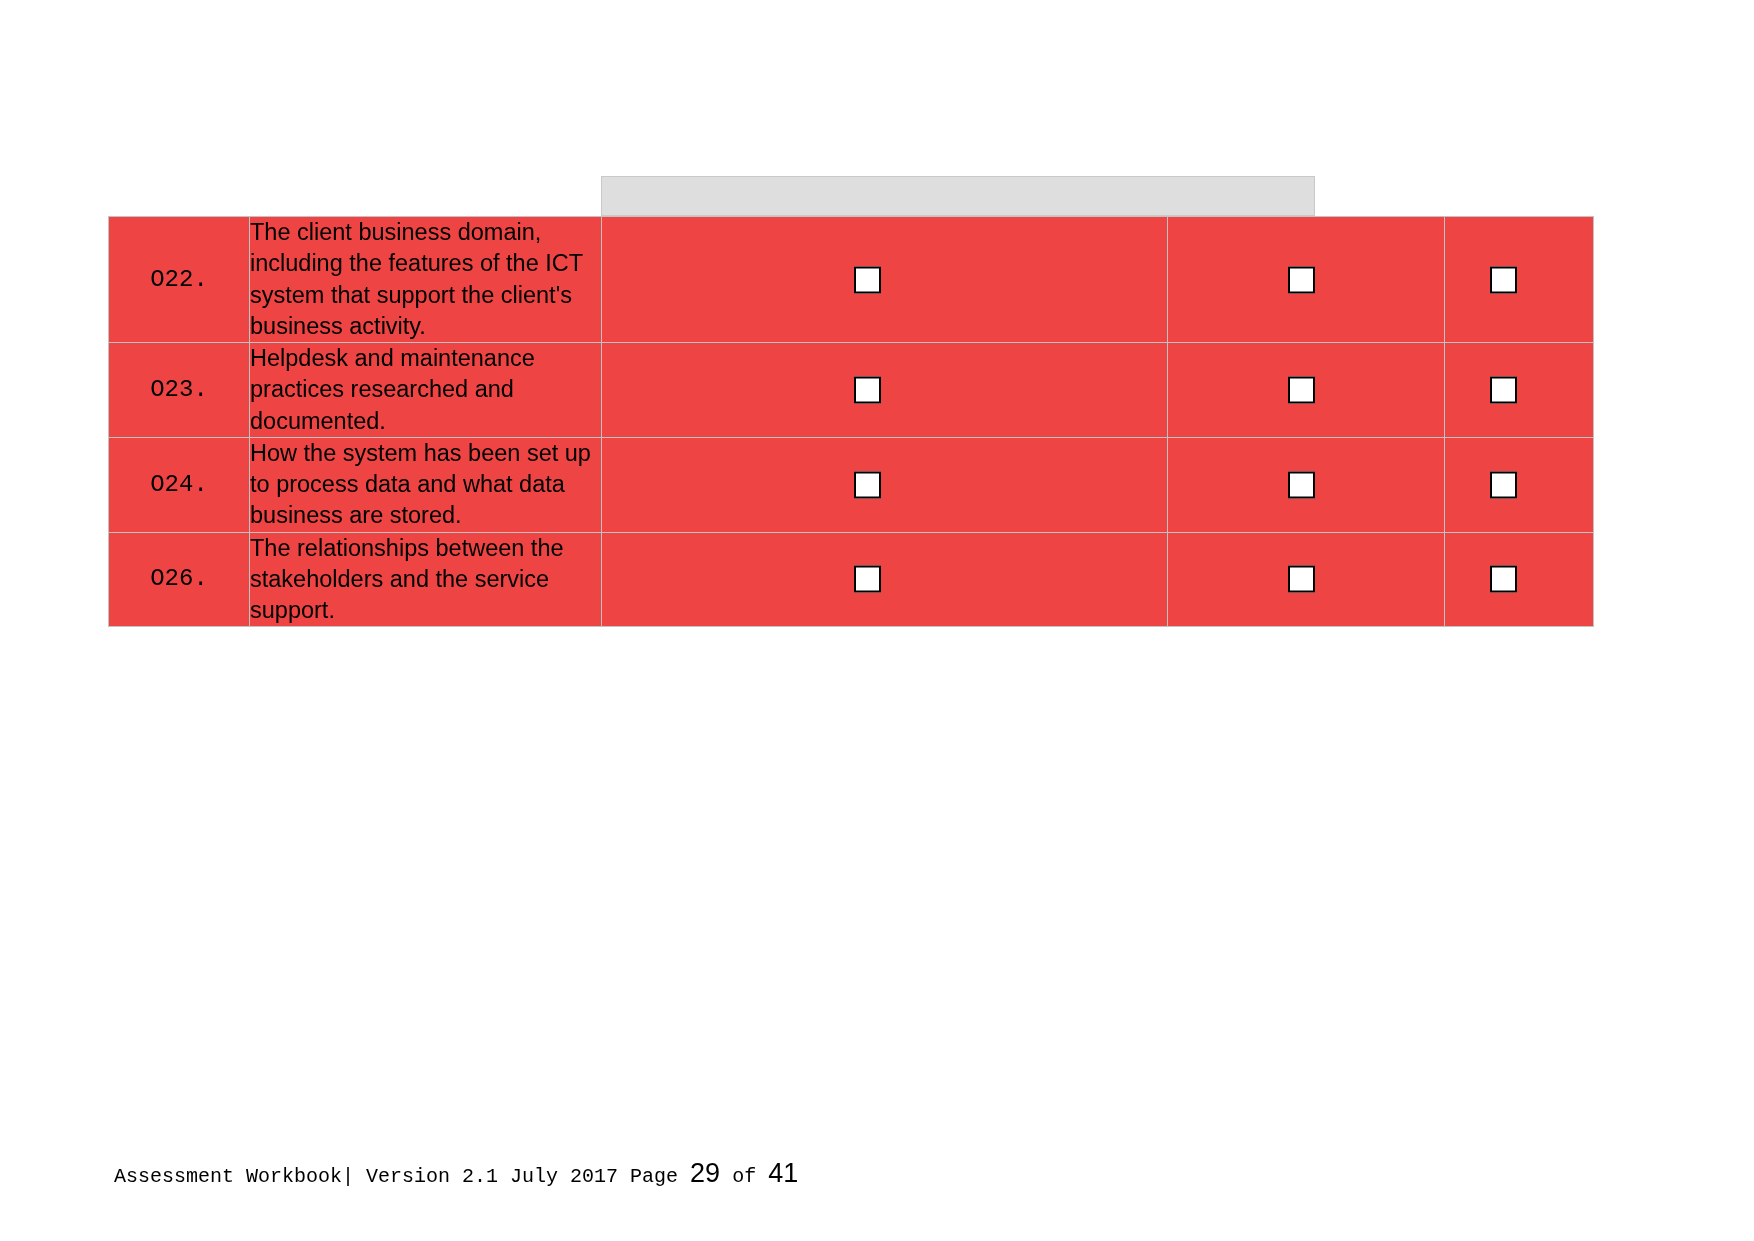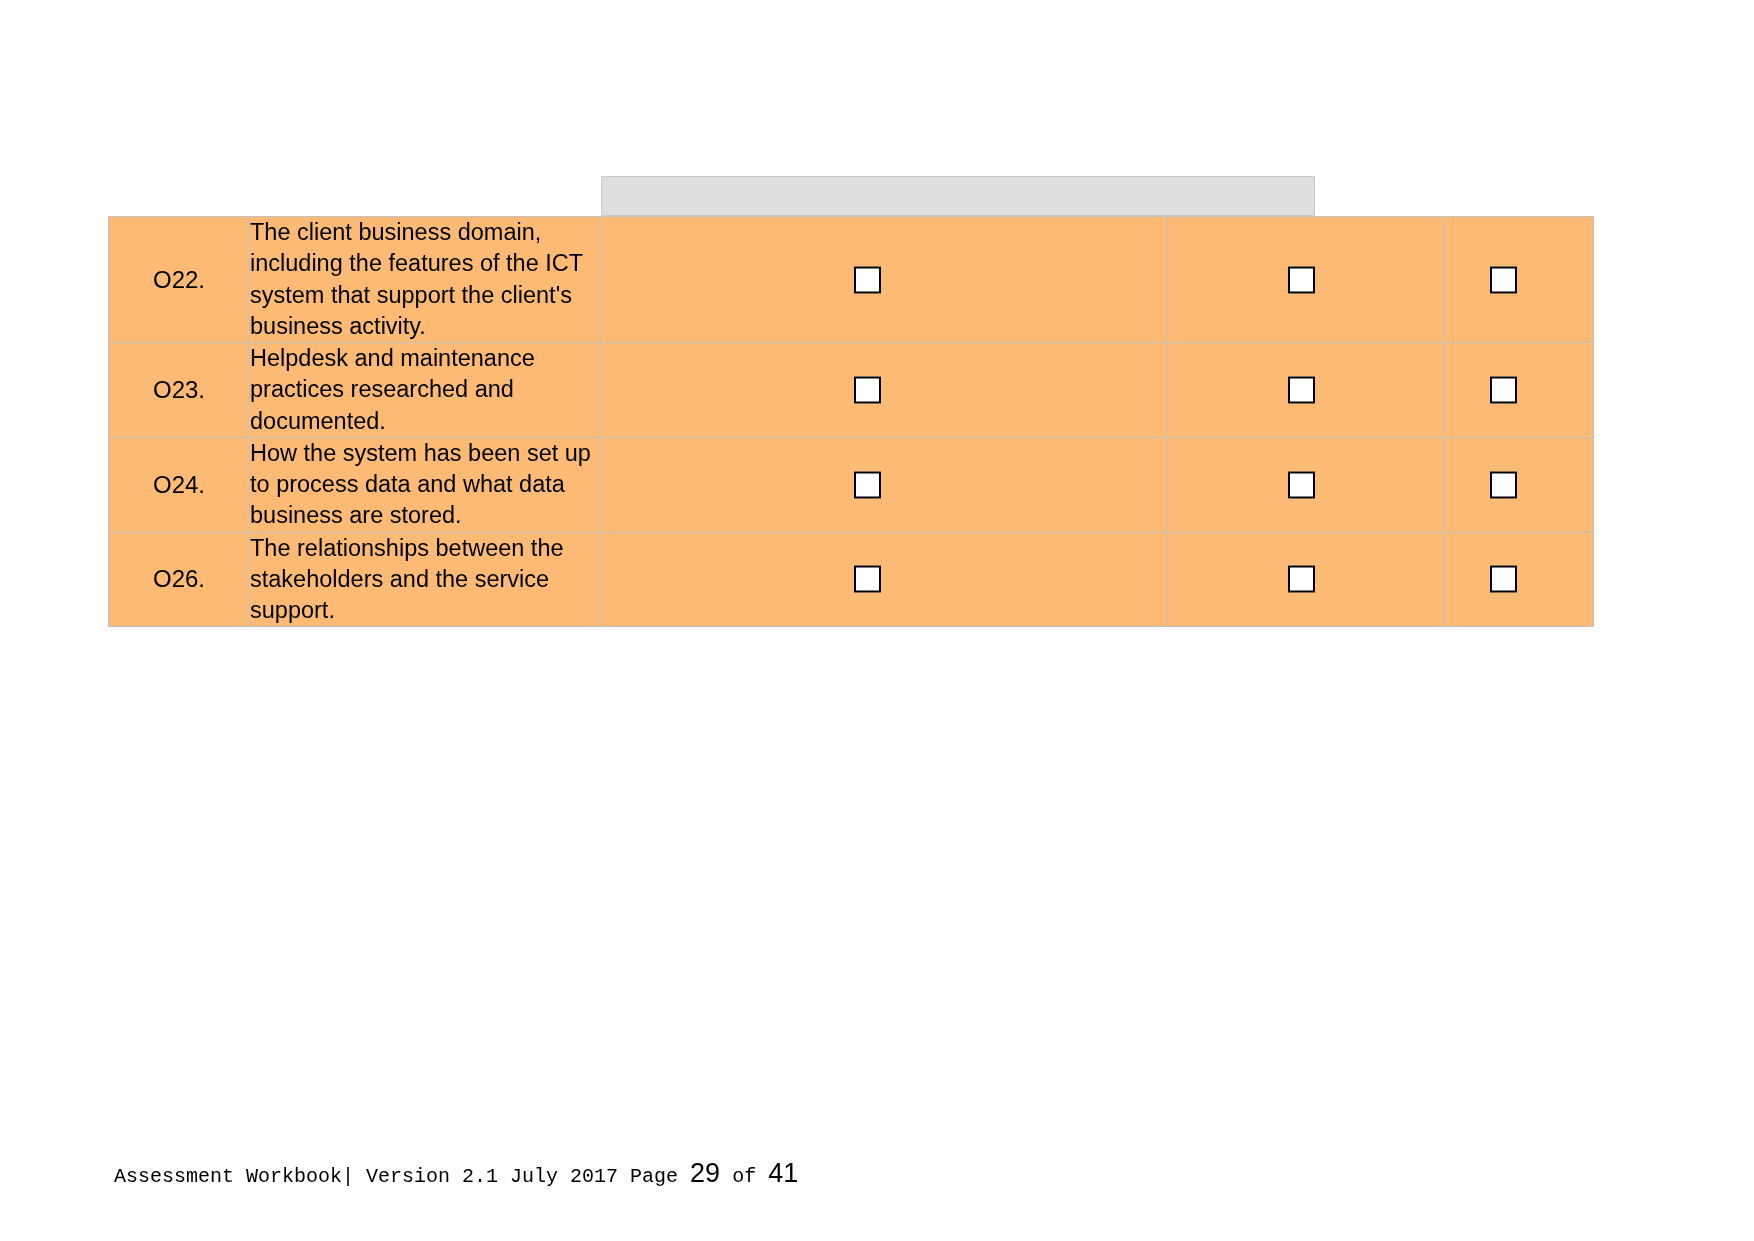--- a/index.html
+++ b/index.html
@@ -43,33 +43,33 @@
     left: 108px;
     top: 216px;
     width: 1485px;
     border-collapse: collapse;
     table-layout: fixed;
   }
   .criteria-table td {
     border: 1px solid #c2c2c2;
     padding: 0;
     vertical-align: middle;
-    background: #fdba74;
+    background: #ef4444;
   }
 
   
   .col-id      { width: 141px; }
   .col-desc    { width: 352px; }
   .col-box-a   { width: 566px; }
   .col-box-b   { width: 277px; }
   .col-box-c   { width: 149px; }
 
   .cell-id {
     text-align: center;
-    font-family: Liberation Sans, sans-serif;
+    font-family: Liberation Mono, monospace;
     font-size: 24px;
     line-height: 1.25;
     padding: 10px 4px;
     vertical-align: top;
   }
   .cell-id.mid { vertical-align: middle; padding-top: 14px; }
 
   .cell-desc {
     font-family: "Liberation Sans", sans-serif;
     font-size: 23.5px;

